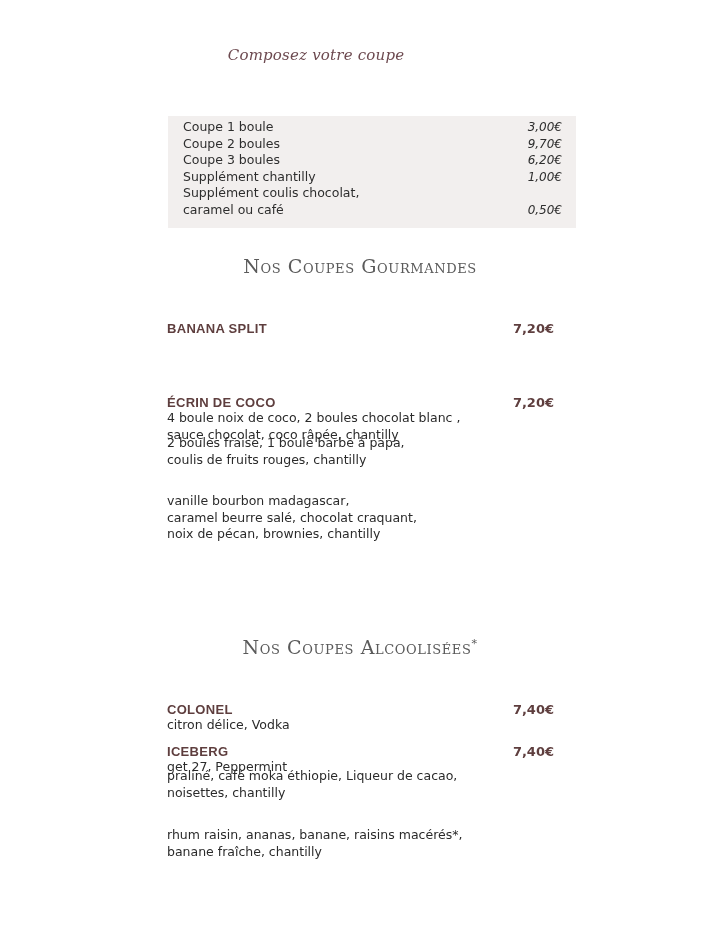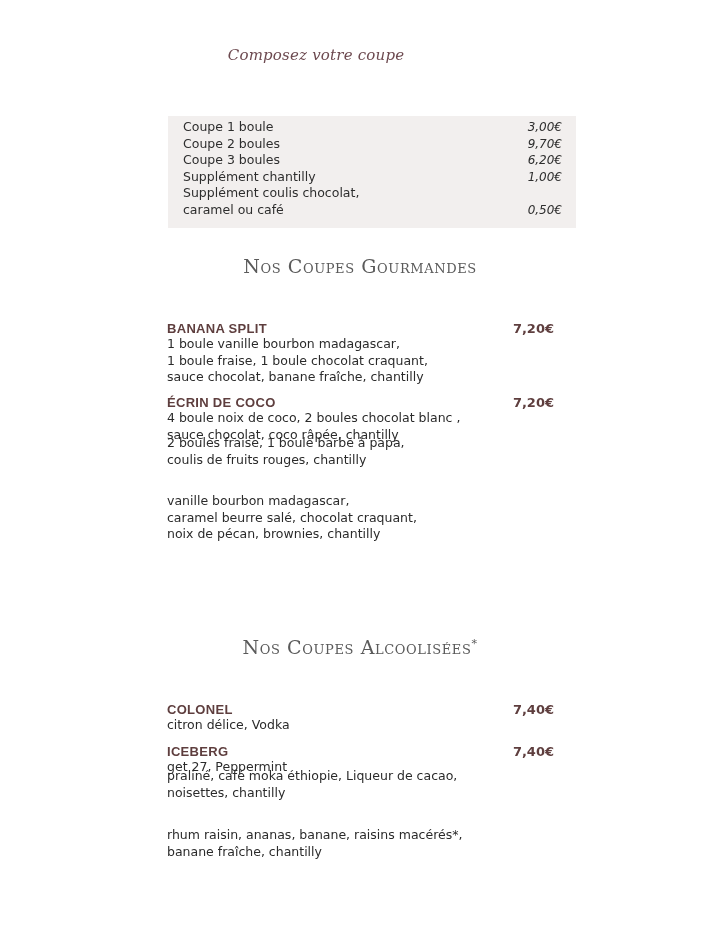--- a/index.html
+++ b/index.html
@@ -123,23 +123,20 @@
 
 <div class="section-title" style="top:255px;">
   <span>Nos Coupes Gourmandes</span>
 </div>
 
 <div class="item" style="top:287px;">
   <div class="item-head">
     <span class="item-name">BANANA SPLIT</span>
     <span class="item-price">7,20€</span>
   </div>
-  <div class="item-desc">1 boule vanille bourbon madagascar,
-1 boule fraise, 1 boule chocolat craquant,
-sauce chocolat, banane fraîche, chantilly</div>
 </div>
 
 <div class="item" style="top:361px;">
   <div class="item-head">
     <span class="item-name">ÉCRIN DE COCO</span>
     <span class="item-price">7,20€</span>
   </div>
   <div class="item-desc">4 boule noix de coco, 2 boules chocolat blanc ,
 sauce chocolat, coco râpée, chantilly</div>
 </div>

